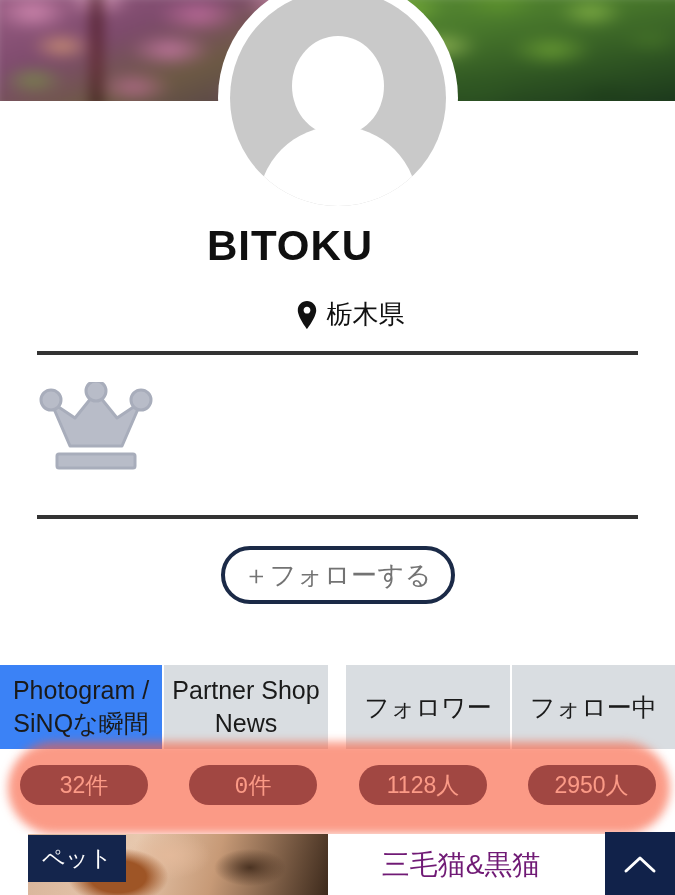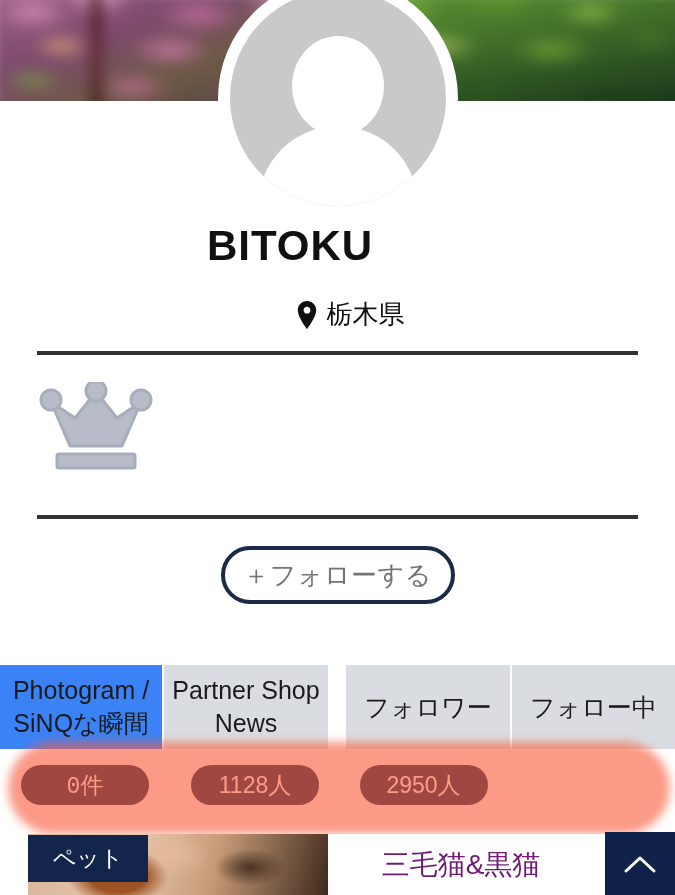--- a/index.html
+++ b/index.html
@@ -269,21 +269,21 @@
     overflow: hidden;
     background:
       radial-gradient(ellipse 70px 40px at 30% 70%, #9e5526, #9e5526 40%, rgba(158,85,38,0) 72%),
       radial-gradient(ellipse 60px 34px at 47% 35%, #e3b99a, rgba(227,185,154,0) 70%),
       radial-gradient(ellipse 50px 26px at 74% 55%, #4b3322, rgba(75,51,34,0) 72%),
       linear-gradient(105deg, #d8b49a 0%, #e7c8ae 35%, #c79a77 62%, #3d2a1c 100%);
   }
   .thumb-tag {
     position: absolute;
     top: 1px; left: 28px;
-    width: 120px;
+    width: 98px;
     height: 47px;
     background: #14254c;
     color: #ffffff;
     font-size: 23px;
     display: flex;
     align-items: center;
     justify-content: center;
   }
   .post-title {
     position: absolute;
@@ -356,20 +356,23 @@
   <button class="follow-btn">＋フォローする</button>
 
   <div class="tabs">
     <div class="tab tab-1 active">Photogram / SiNQな瞬間</div>
     <div class="tab tab-2">Partner Shop News</div>
     <div class="tab tab-3">フォロワー</div>
     <div class="tab tab-4">フォロー中</div>
   </div>
 
   <div class="counts">
+    <div class="count-cell c1">
+      <div class="count-pill">32件</div>
+    </div>
     <div class="count-cell c2">
       <div class="count-pill">0件</div>
     </div>
     <div class="count-cell c3">
       <div class="count-pill">1128人</div>
     </div>
     <div class="count-cell c4">
       <div class="count-pill">2950人</div>
     </div>
   </div>

